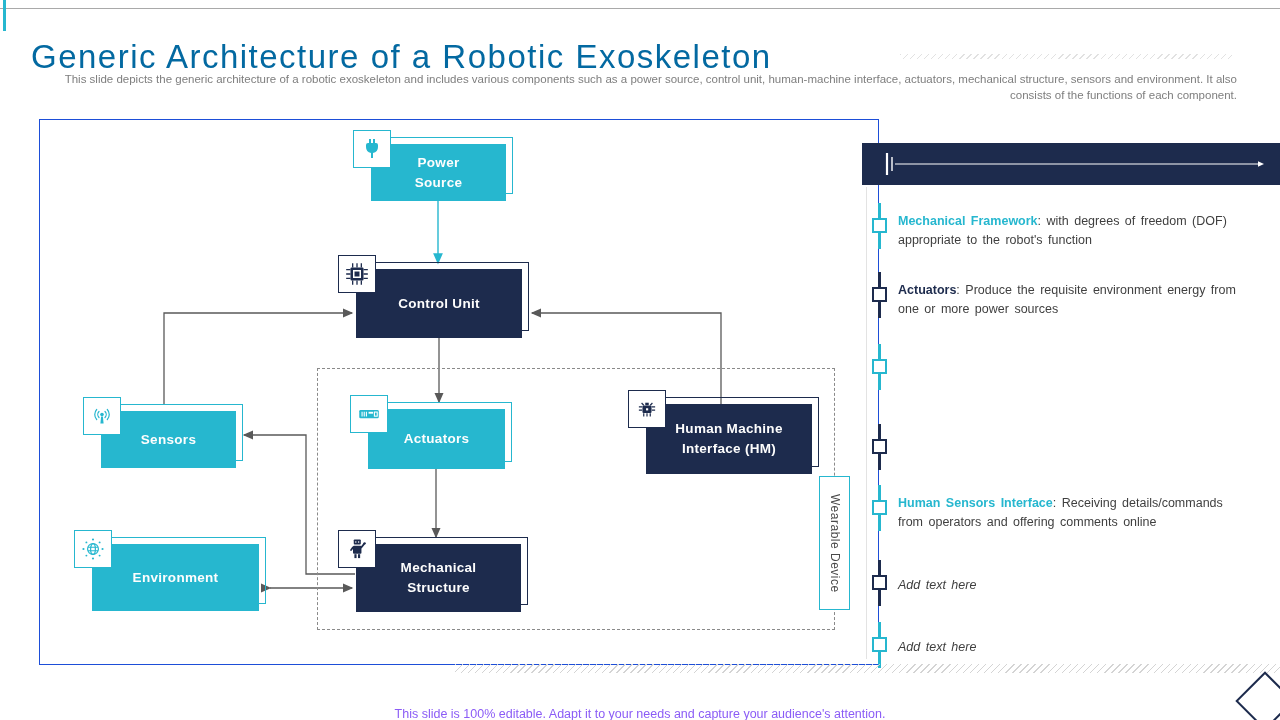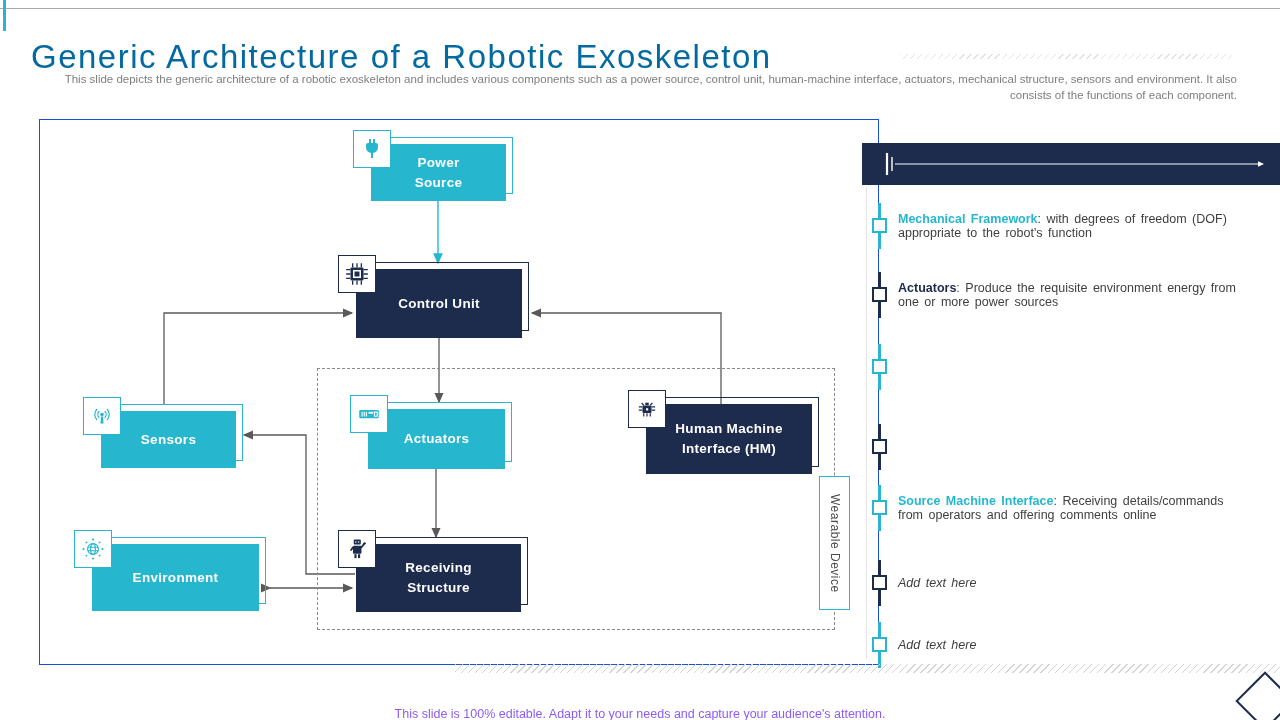--- a/index.html
+++ b/index.html
@@ -44,21 +44,21 @@
   .legend-bar{position:absolute;left:862px;top:143px;width:418px;height:42px;background:#1d2b4d;}
   .legend-vline{position:absolute;left:866px;top:187px;width:1px;height:472px;background:#e3e3e3;}
   .legend-item{position:absolute;left:872px;width:400px;}
   .marker{position:absolute;left:6px;top:0;width:3px;height:46px;}
   .marker .msq{position:absolute;left:-6px;top:15px;width:11px;height:11px;background:#fff;
       box-sizing:content-box;border:2px solid;}
   .legend-item.teal .marker{background:#26b7cf;}
   .legend-item.teal .marker .msq{border-color:#26b7cf;}
   .legend-item.navy .marker{background:#1d2b4d;}
   .legend-item.navy .marker .msq{border-color:#1d2b4d;}
-  .ltext{margin-left:26px;width:340px;padding-top:9px;font-size:12.5px;line-height:14px;
+  .ltext{margin-left:26px;width:340px;padding-top:9px;font-size:12.5px;line-height:19px;
       color:#3f3f3f;word-spacing:2px;}
   .legend-item.single .ltext{padding-top:16px;font-style:italic;}
   .lhead{font-weight:700;}
   .legend-item.teal .lhead{color:#26b7cf;}
   .legend-item.navy .lhead{color:#1d2b4d;}
 
   
   .bottom-hatch{position:absolute;left:455px;top:664px;width:825px;height:9px;
     background:repeating-linear-gradient(135deg,#d4d4d4 0 1px,transparent 1px 5px);}
   .footer{position:absolute;left:0;top:694px;width:1280px;text-align:center;font-size:12.5px;color:#8b5cf6;}
@@ -193,21 +193,21 @@
           </g>
           <rect x="7.8" y="8.7" width="8.4" height="7" rx="1" fill="#1d2b4d"></rect>
           <rect x="10.4" y="6.2" width="3.2" height="2.2" fill="#1d2b4d"></rect>
           <rect x="11.1" y="11.3" width="2" height="2" fill="#fff"></rect>
         </svg>
       </div>
     </div>
 
     <div class="node navy" style="left:316px;top:424px;width:165px;height:68px">
       <div class="ghost"></div>
-      <div class="fill">Receiving
+      <div class="fill">Mechanical
 Structure</div>
       <div class="iconbox">
         <svg width="26" height="26" viewBox="0 0 24 24">
           <g fill="#1d2b4d">
             <rect x="9" y="3.2" width="6.5" height="4.6" rx="0.8"></rect>
             <rect x="8.3" y="9" width="7.8" height="7.4" rx="1"></rect>
             <rect x="9.6" y="16.8" width="2" height="3.6"></rect>
             <rect x="12.9" y="16.8" width="2" height="3.6"></rect>
           </g>
           <g stroke="#1d2b4d" stroke-width="1.6" stroke-linecap="round">
@@ -252,21 +252,21 @@
   </div>
   <div class="legend-item navy" style="top:424px">
     <span class="marker">
         <span class="msq"></span>
       </span>
   </div>
   <div class="legend-item teal" style="top:485px">
     <span class="marker">
         <span class="msq"></span>
       </span>
-    <div class="ltext"><span class="lhead">Source Machine Interface</span><span>: </span><span>Receiving details/commands from operators and offering comments online</span></div>
+    <div class="ltext"><span class="lhead">Human Sensors Interface</span><span>: </span><span>Receiving details/commands from operators and offering comments online</span></div>
   </div>
   <div class="legend-item navy single" style="top:560px">
     <span class="marker">
         <span class="msq"></span>
       </span>
     <div class="ltext"><span class="lhead"></span><span></span><span>Add text here</span></div>
   </div>
   <div class="legend-item teal single" style="top:622px">
     <span class="marker">
         <span class="msq"></span>

